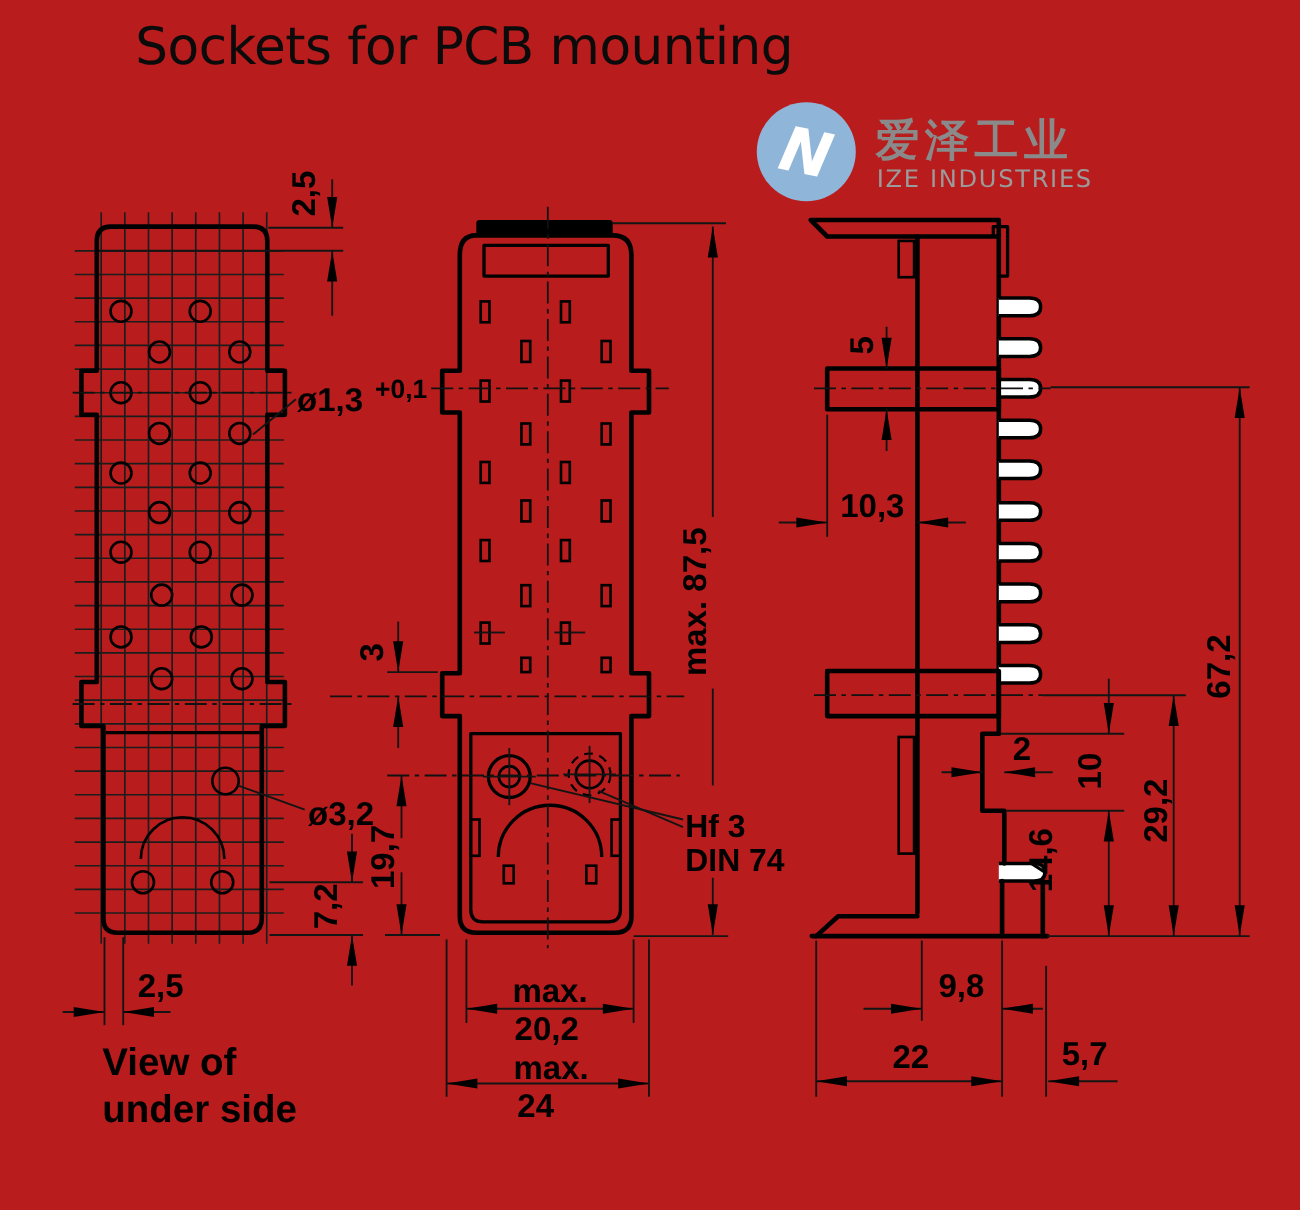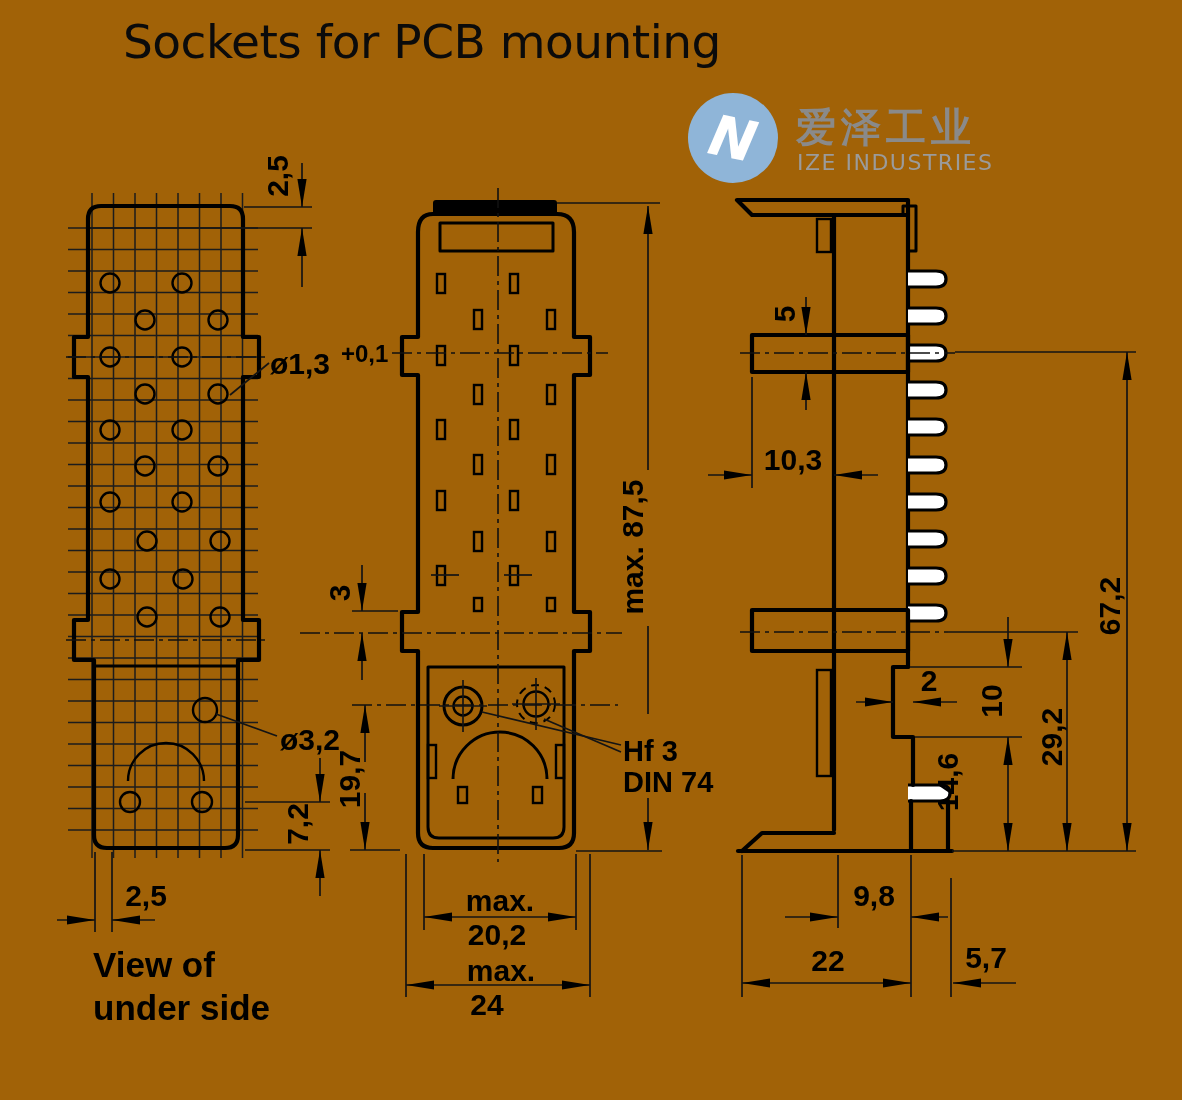--- a/index.html
+++ b/index.html
@@ -1,16 +1,16 @@
 <!DOCTYPE html>
 <html><head>
 <meta charset="utf-8">
 <style>
   html,body{margin:0;padding:0;background:#fff;}
-  .canvas{position:relative;width:1182px;height:1100px;background:#a16207;overflow:hidden;}
+  .canvas{position:relative;width:1182px;height:1100px;background:#b91c1c;overflow:hidden;}
   svg{position:absolute;left:0;top:0;}
   .thick{stroke:#000;stroke-width:4.2;fill:none;stroke-linejoin:round;stroke-linecap:round;}
   .med{stroke:#000;stroke-width:3;fill:none;stroke-linejoin:round;}
   .med2{stroke:#000;stroke-width:2.4;fill:none;}
   .thin{stroke:#141414;stroke-width:1.7;fill:none;}
   .grid{stroke:#1c1c1c;stroke-width:1.5;}
   .cl{stroke:#111;stroke-width:1.6;fill:none;stroke-dasharray:20 5 4 5;}
   .dashc{stroke:#000;stroke-width:2;fill:none;stroke-dasharray:8 6;}
   text{fill:#000;}
   .dim{font:bold 30px "Liberation Sans",sans-serif;}

